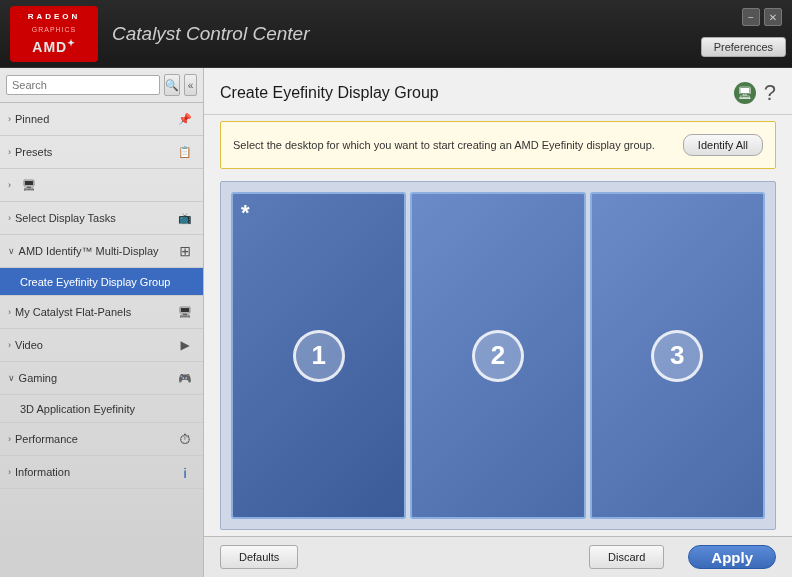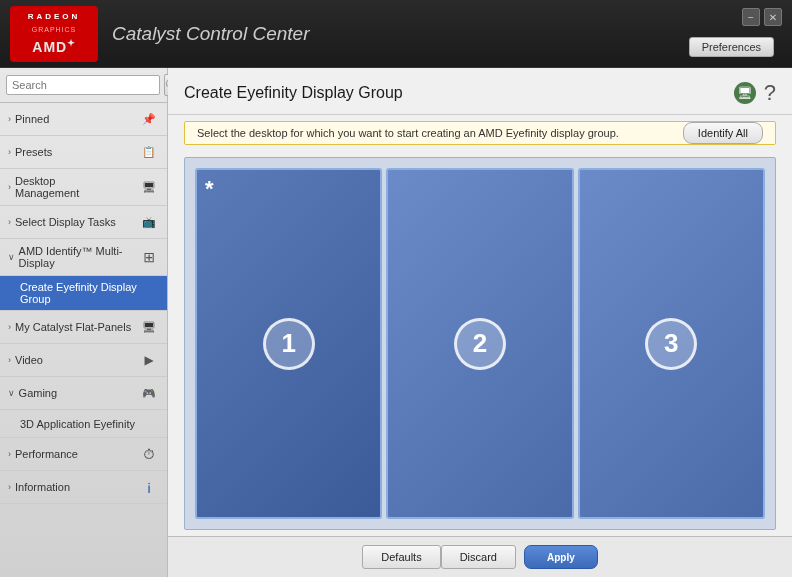--- a/index.html
+++ b/index.html
@@ -42,40 +42,40 @@
       border-radius: 2px;
       display: flex;
       align-items: center;
       justify-content: center;
       color: #ccc;
       font-size: 10px;
       cursor: pointer;
     }
     .preferences-btn {
       position: absolute;
-      right: 18px;
+      right: 6px;
       bottom: 10px;
       background: linear-gradient(to bottom, #f0f0f0, #d0d0d0);
       border: 1px solid #aaa;
       border-radius: 3px;
       padding: 3px 12px;
       font-size: 11px;
       cursor: pointer;
       color: #333;
     }
 
     
     .main-layout {
       display: flex;
       height: calc(577px - 68px);
     }
 
     
     .sidebar {
-      width: 168px;
+      width: 204px;
       background: linear-gradient(to bottom, #e8e8e8, #d0d0d0);
       border-right: 1px solid #bbb;
       display: flex;
       flex-direction: column;
       flex-shrink: 0;
     }
     .search-bar {
       display: flex;
       align-items: center;
       padding: 6px 6px;
@@ -212,21 +212,21 @@
       background: #e8f0e8;
       border: 1px solid #b0c8b0;
       border-radius: 2px;
       font-size: 11px;
       color: #333;
     }
 
     
     .warning-box {
       margin: 6px 16px;
-      padding: 0 12px;
+      padding: 12px 12px;
       background: #fffbe6;
       border: 1px solid #e0c040;
       border-radius: 2px;
       display: flex;
       align-items: center;
       justify-content: space-between;
       gap: 10px;
     }
     .warning-text {
       font-size: 11px;
@@ -297,53 +297,53 @@
       left: 8px;
       color: white;
       font-size: 22px;
       font-weight: bold;
     }
 
     
     .bottom-bar {
       display: flex;
       align-items: center;
-      justify-content: center;
+      justify-content: space-between;
       padding: 8px 16px;
       border-top: 1px solid #bbb;
       background: #e8e8e8;
     }
     .defaults-btn {
       background: linear-gradient(to bottom, #f8f8f8, #e0e0e0);
       border: 1px solid #aaa;
       border-radius: 3px;
       padding: 5px 18px;
       font-size: 11px;
       cursor: pointer;
       color: #222;
     }
     .right-btns {
       display: flex;
-      gap: 8px;
+      gap: 24px;
     }
     .discard-btn {
       background: linear-gradient(to bottom, #f8f8f8, #e0e0e0);
       border: 1px solid #aaa;
       border-radius: 3px;
       padding: 5px 18px;
       font-size: 11px;
       cursor: pointer;
       color: #222;
     }
     .apply-btn {
       background: linear-gradient(to bottom, #5a8ad8, #3a6ab8);
       border: 1px solid #2a5aa8;
-      border-radius: 7px;
+      border-radius: 12px;
       padding: 0 22px;
-      font-size: 10px;
+      font-size: 15px;
       cursor: pointer;
       color: white;
       font-weight: bold;
     }
 
     
     .amd-logo-box {
       width: 88px;
       height: 56px;
       background: #cc0000;
@@ -410,21 +410,20 @@
       </div>
 
       <div class="nav-item">
         <span class="nav-arrow">›</span>
         <span class="nav-label">Presets</span>
         <span class="nav-icon">📋</span>
       </div>
 
       <div class="nav-item">
         <span class="nav-arrow">›</span>
-        <span class="nav-label">Desktop<br>Management</span>
         <span class="nav-icon">🖥</span>
       </div>
 
       <div class="nav-item">
         <span class="nav-arrow">›</span>
         <span class="nav-label">Select Display Tasks</span>
         <span class="nav-icon">📺</span>
       </div>
 
       <div class="nav-item">

